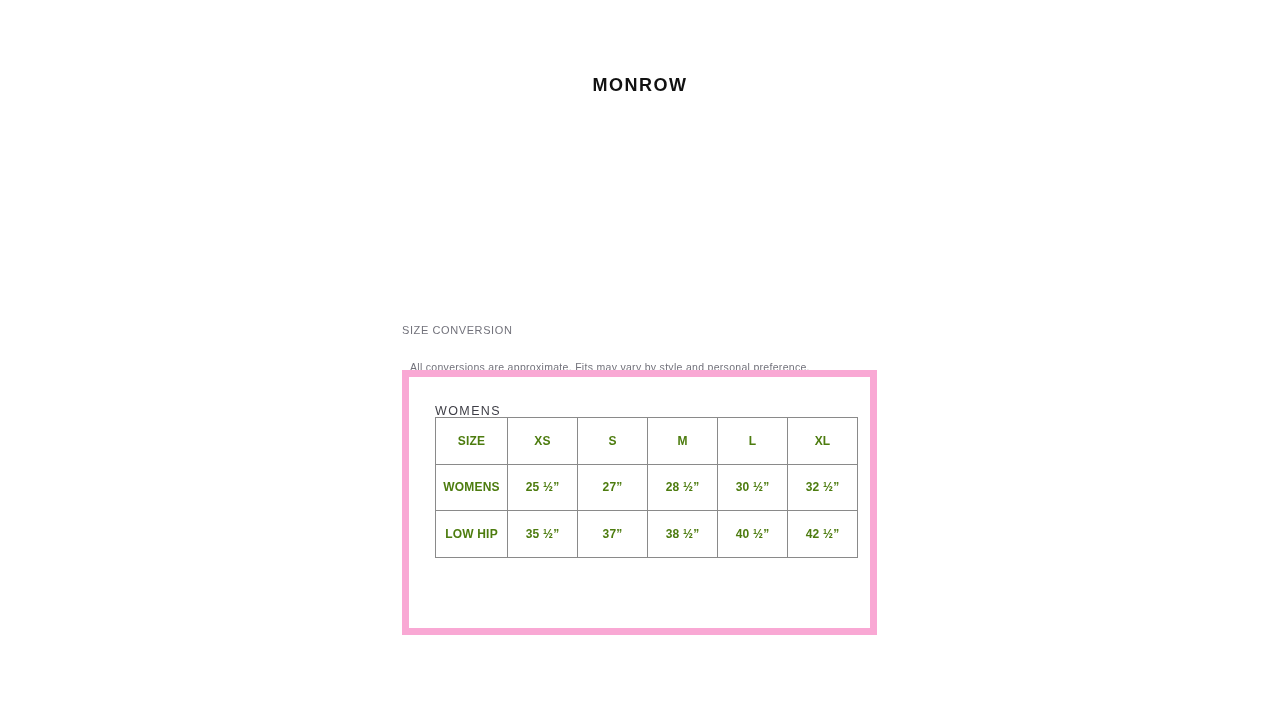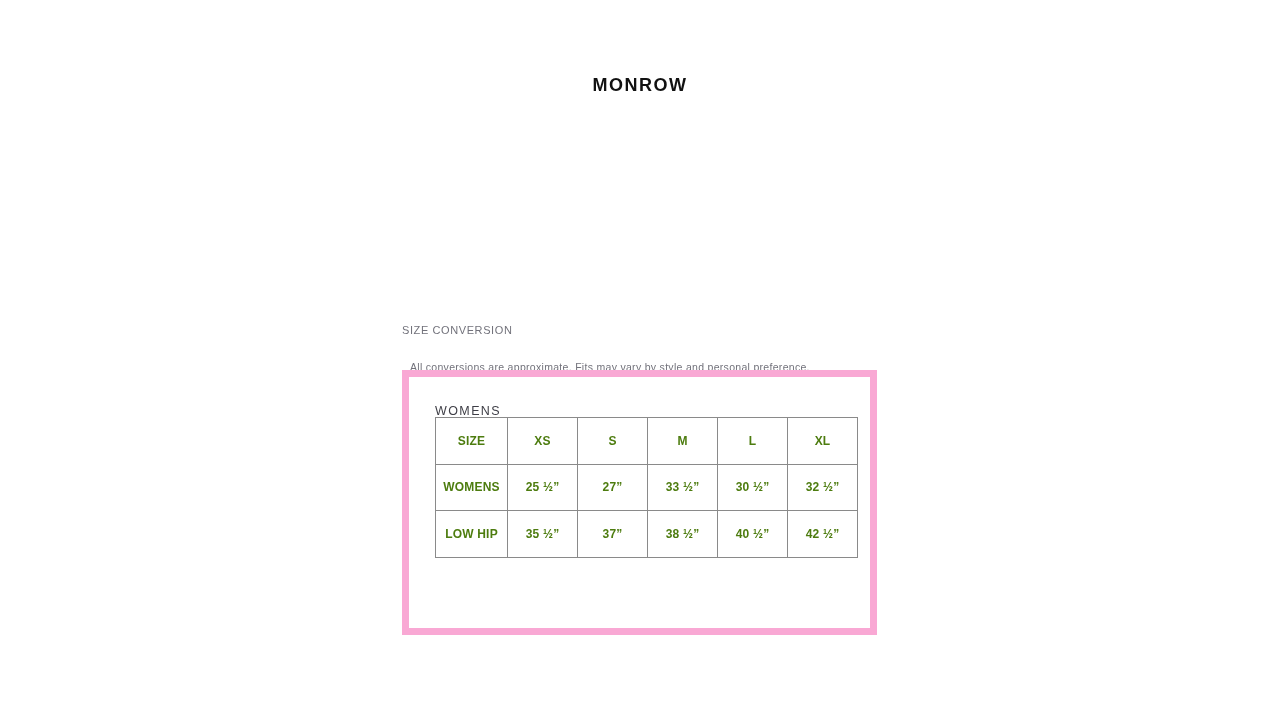--- a/index.html
+++ b/index.html
@@ -101,21 +101,21 @@
             <th>M</th>
             <th>L</th>
             <th>XL</th>
           </tr>
         </thead>
         <tbody>
           <tr>
             <td class="label-col">WOMENS</td>
             <td>25 ½”</td>
             <td>27”</td>
-            <td>33 ½”</td>
+            <td>28 ½”</td>
             <td>30 ½”</td>
             <td>32 ½”</td>
           </tr>
           <tr>
             <td class="label-col">LOW HIP</td>
             <td>35 ½”</td>
             <td>37”</td>
             <td>38 ½”</td>
             <td>40 ½”</td>
             <td>42 ½”</td>

